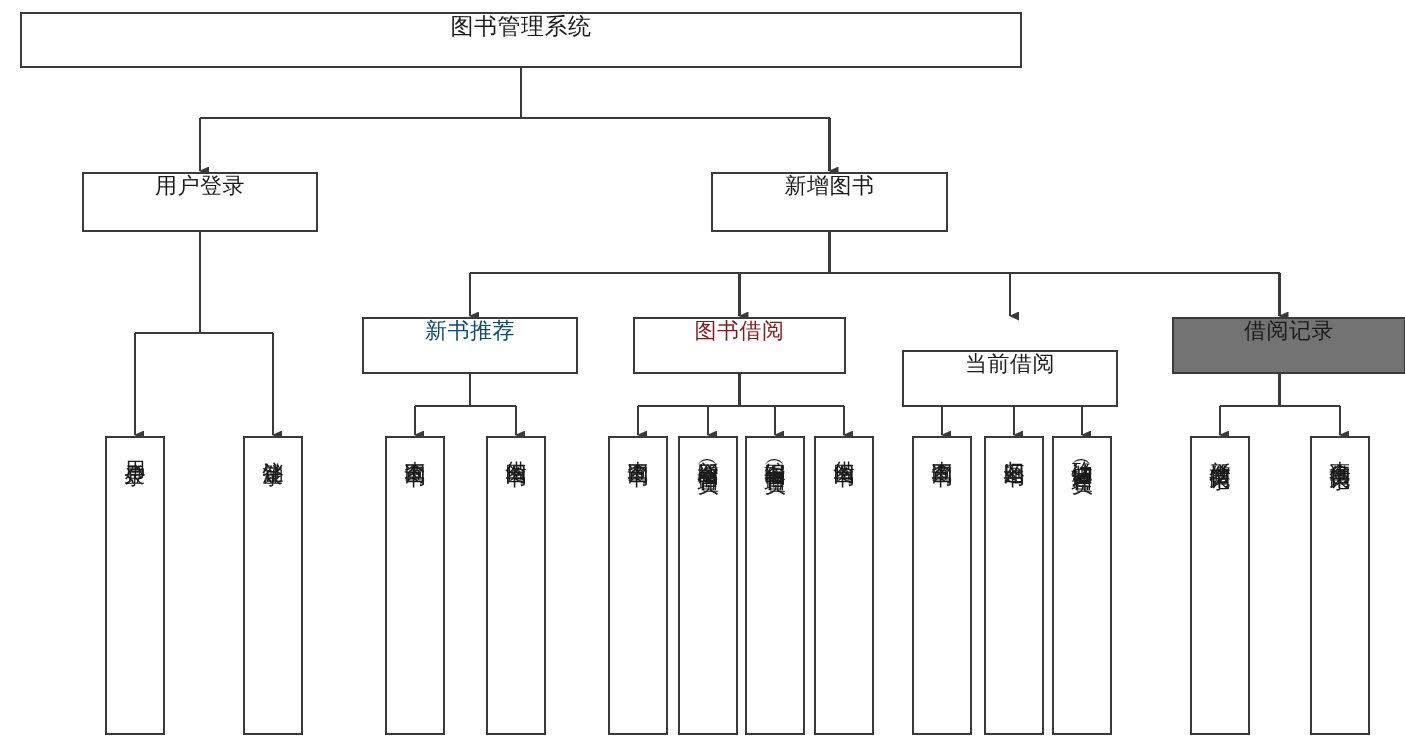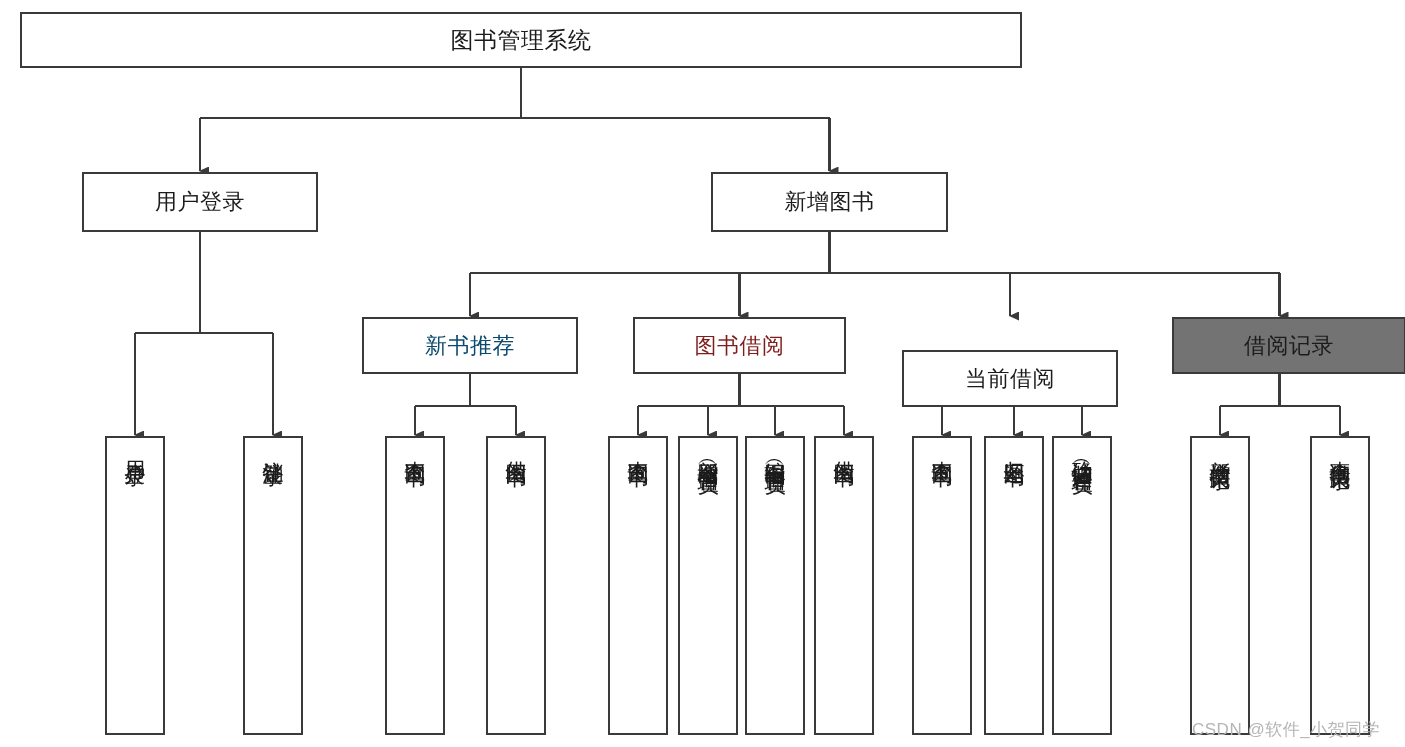--- a/index.html
+++ b/index.html
@@ -25,21 +25,21 @@
     width: 1405px;
     height: 747px;
     pointer-events: none;
   }
   .node {
     position: absolute;
     box-sizing: border-box;
     background: #ffffff;
     border: 2px solid #3a3a3a;
     display: flex;
-    align-items: center;
+    align-items: flex-start;
     justify-content: center;
     color: #1b1b1b;
     z-index: 2;
   }
   .node-label {
     display: block;
     text-align: center;
     line-height: 1.08;
     letter-spacing: 0.5px;
     white-space: nowrap;
@@ -178,15 +178,14 @@
         <span class="node-label">确认归还（管理员）</span>
       </div>
       <div class="node vert" style="left: 1190px; top: 436px; width: 60px; height: 299px; border-color: rgb(58, 58, 58); background: rgb(255, 255, 255); color: rgb(27, 27, 27);">
         <span class="node-label">新增借阅记录</span>
       </div>
       <div class="node vert" style="left: 1310px; top: 436px; width: 60px; height: 299px; border-color: rgb(58, 58, 58); background: rgb(255, 255, 255); color: rgb(27, 27, 27);">
         <span class="node-label">查询借阅记录</span>
       </div>
     </div>
 
-  <div class="watermark" style="left: 1192px; top: 718px; color: rgb(181, 181, 181);">CSDN @软件_小贺同学</div>
 
 </div>
 
 </body></html>

